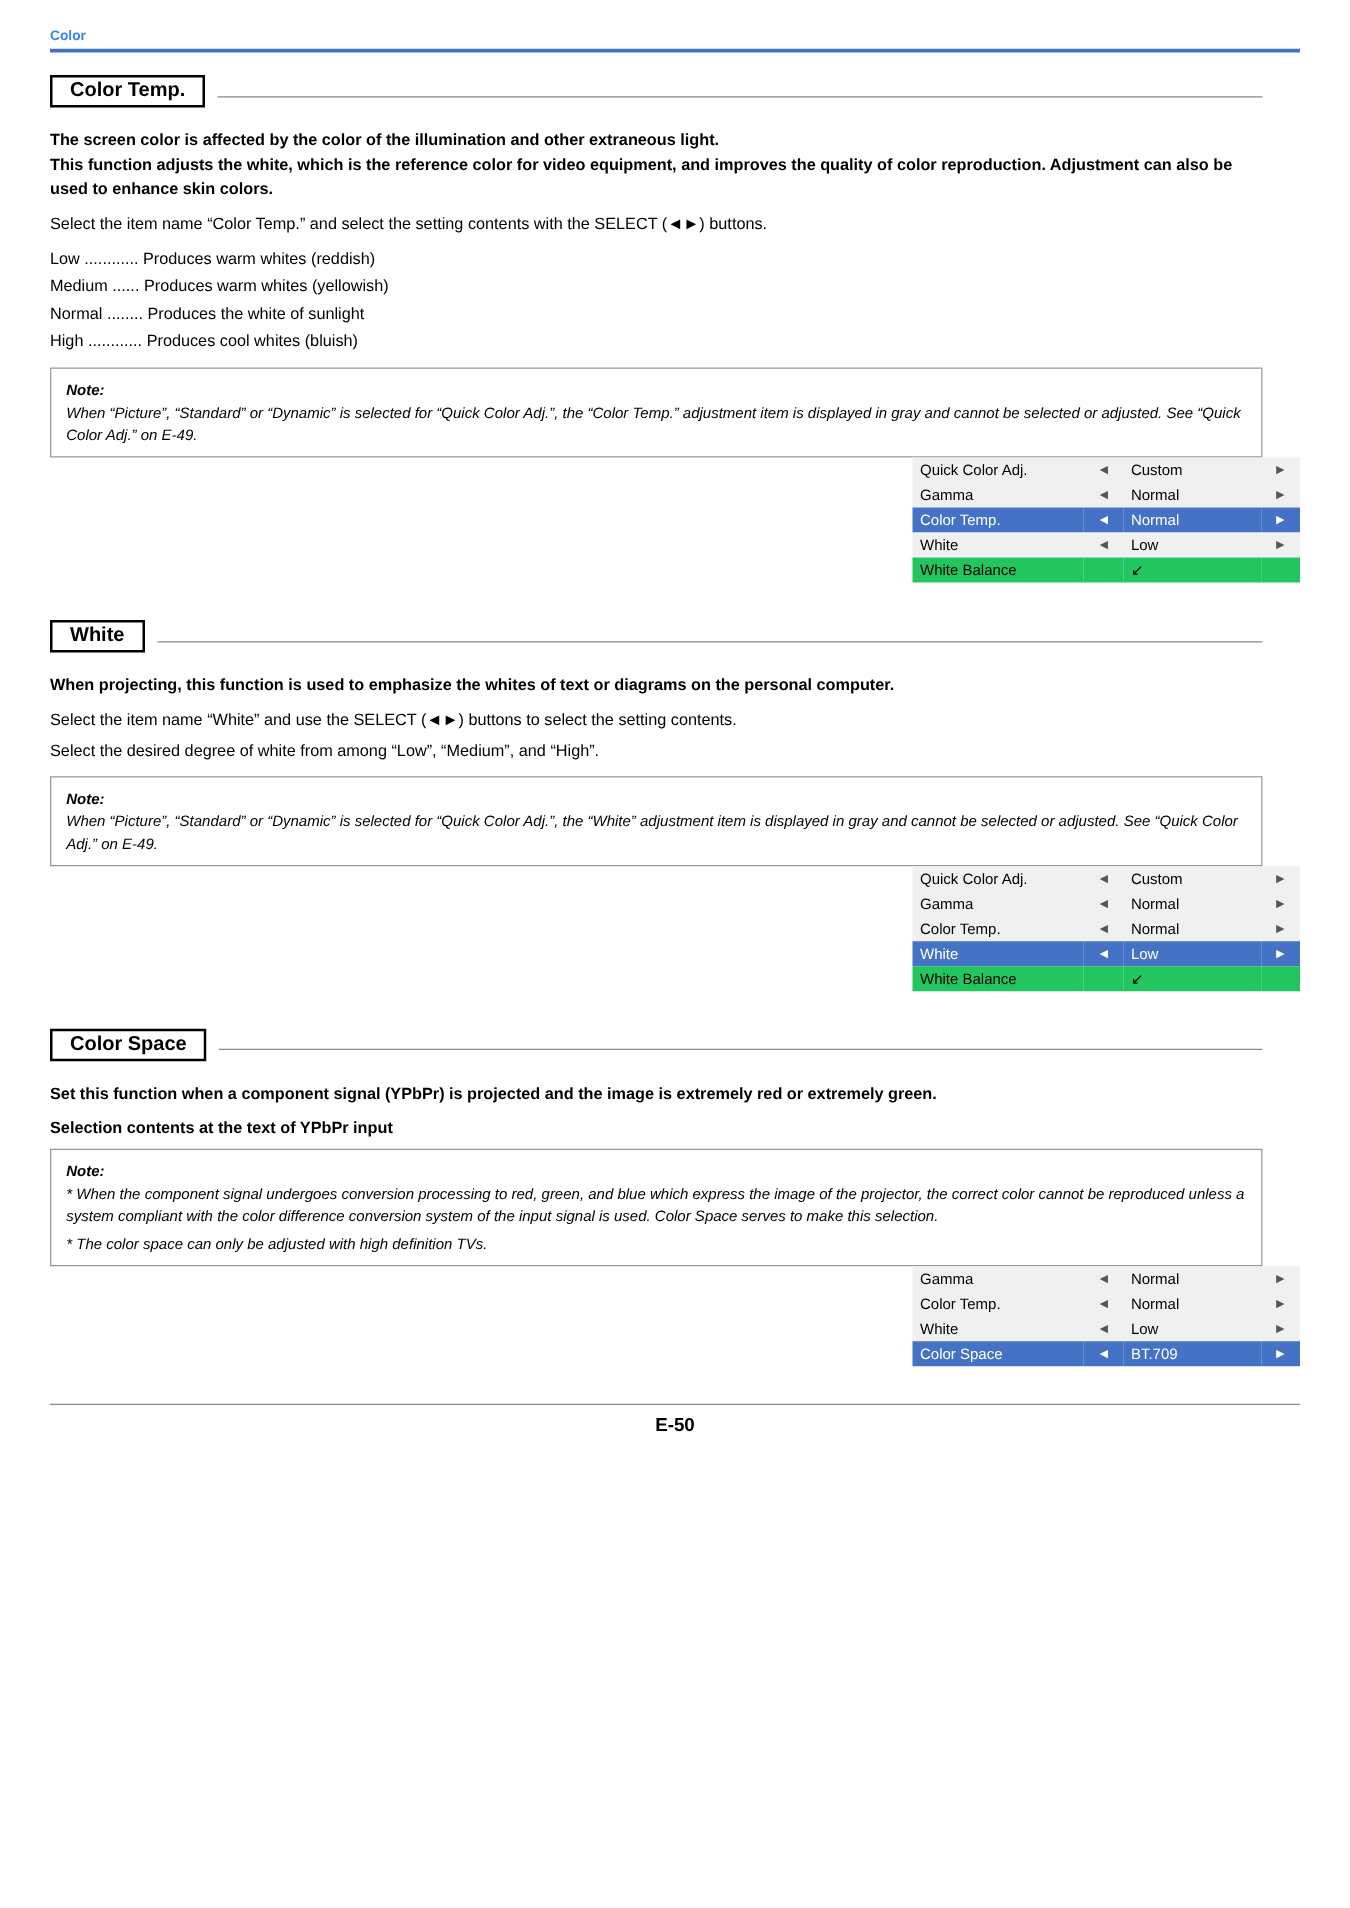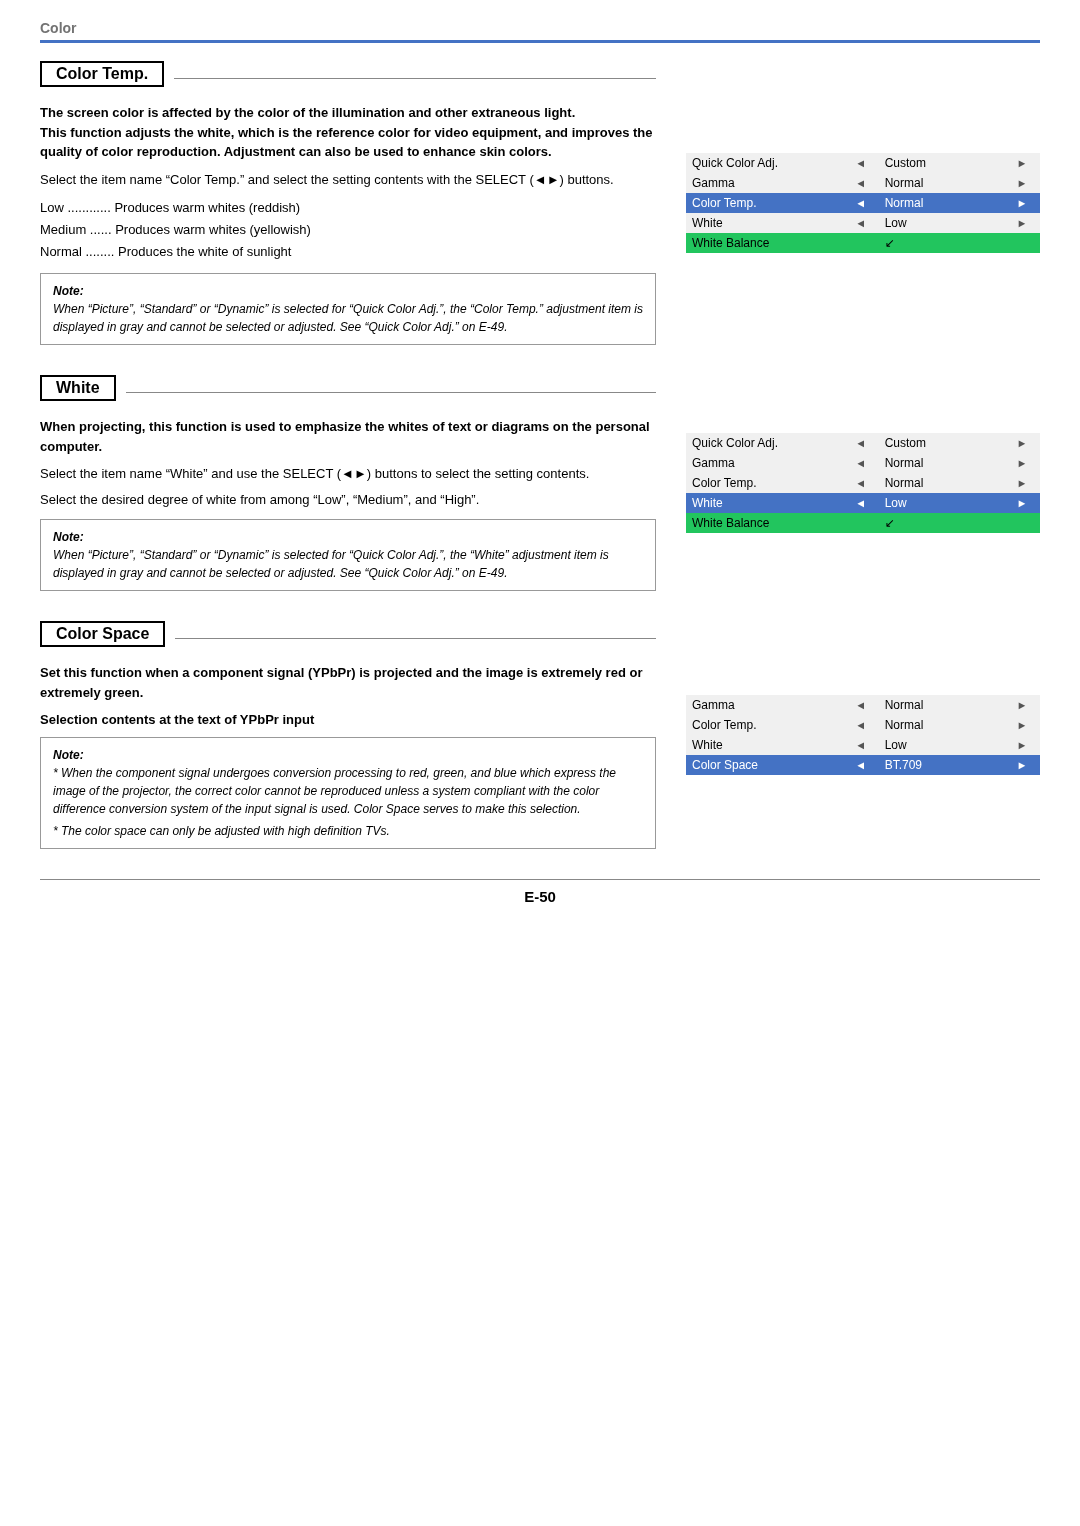--- a/index.html
+++ b/index.html
@@ -18,37 +18,37 @@
       padding: 20px 40px 20px 40px;
       position: relative;
     }
     
     .breadcrumb-bar {
       border-bottom: 3px solid #4472C4;
       padding-bottom: 4px;
       margin-bottom: 18px;
     }
     .breadcrumb-text {
-      font-size: 14px;
-      font-weight: bold;
-      color: #737373;
+      font-size: 11px;
+      font-weight: bold;
+      color: #3b82f6;
     }
     
     .section {
       display: flex;
-      flex-direction: row;
+      flex-direction: column;
       margin-bottom: 30px;
-      align-items: center;
+      align-items: flex-end;
     }
     .section-content {
       flex: 1;
       padding-right: 30px;
     }
     .section-menu {
-      width: 354px;
+      width: 310px;
       flex-shrink: 0;
     }
     
     .section-title-box {
       display: inline-block;
       background: #fff;
       border: 2px solid #000;
       padding: 2px 14px 2px 14px;
       font-size: 16px;
       font-weight: bold;
@@ -162,20 +162,21 @@
       </div>
       <p class="bold-intro">
         <span>The screen color is affected by the color of the illumination and other extraneous light.</span><br>
         <span>This function adjusts the white, which is the reference color for video equipment, and improves the quality of color reproduction. Adjustment can also be used to enhance skin colors.</span>
       </p>
       <p class="normal-text">Select the item name “Color Temp.” and select the setting contents with the SELECT (◄►) buttons.</p>
       <div class="list-items">
         <div>Low ............ Produces warm whites (reddish)</div>
         <div>Medium ...... Produces warm whites (yellowish)</div>
         <div>Normal ........ Produces the white of sunlight</div>
+        <div>High ............ Produces cool whites (bluish)</div>
       </div>
       <div class="note-box">
         <div class="note-label">Note:</div>
         <div class="note-text">When “Picture”, “Standard” or “Dynamic” is selected for “Quick Color Adj.”, the “Color Temp.” adjustment item is displayed in gray and cannot be selected or adjusted. See “Quick Color Adj.” on E-49.</div>
       </div>
     </div>
     <div class="section-menu">
       <table class="menu-table">
         <tbody id="menu-color-temp">
             <tr class="menu-row-normal">

